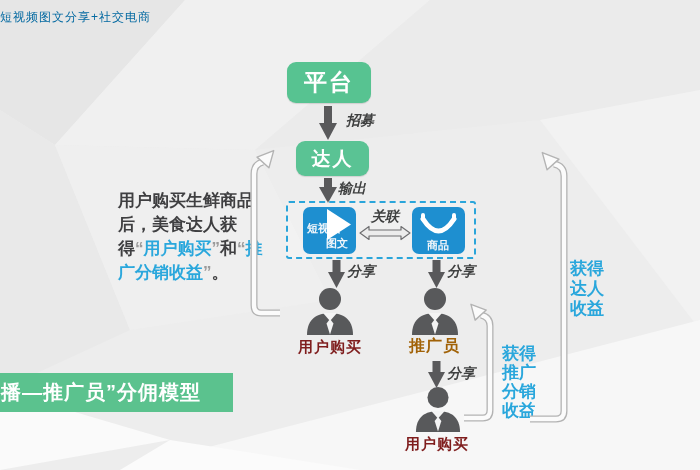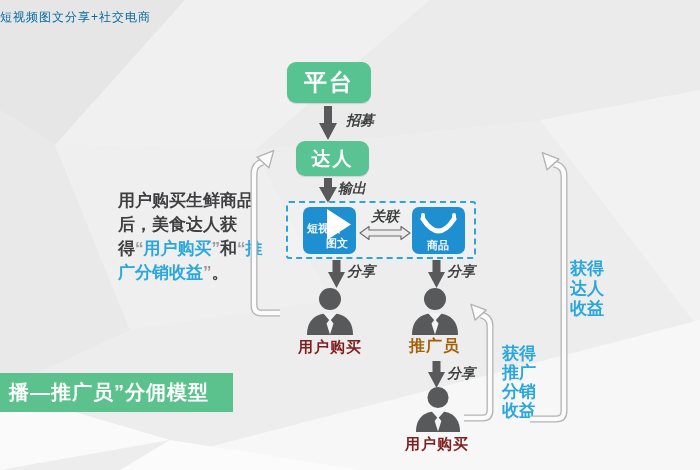--- a/index.html
+++ b/index.html
@@ -37,21 +37,21 @@
   .promoter-label{font-size:16px;font-weight:bold;color:#a16207;letter-spacing:1px;white-space:nowrap;}
   .note{
     left:118px;top:189px;width:150px;font-size:17px;line-height:24px;font-weight:bold;color:#3f3f41;
   }
   .seg-dark{color:#3f3f41;}
   .seg-blue{color:#2aa7dc;}
   .seg-gray{color:#9b9b9b;}
   .banner{
     left:0;top:373px;width:233px;height:39px;background:#5bc28e;
     display:flex;align-items:center;color:#fff;font-size:20px;font-weight:bold;
-    letter-spacing:1px;padding-left:9px;box-sizing:border-box;white-space:nowrap;overflow:hidden;
+    letter-spacing:1px;padding-left:1px;box-sizing:border-box;white-space:nowrap;overflow:hidden;
   }
   .bro{fill:none;stroke:#b3b3b3;stroke-width:7;stroke-linejoin:round;stroke-linecap:butt;}
   .brw{fill:none;stroke:#fbfbfb;stroke-width:4.4;stroke-linejoin:round;stroke-linecap:butt;}
   .brhead{fill:#fbfbfb;stroke:#b3b3b3;stroke-width:1.4;stroke-linejoin:round;}
 </style>
 </head>
 <body>
 
 <div class="canvas">
 

